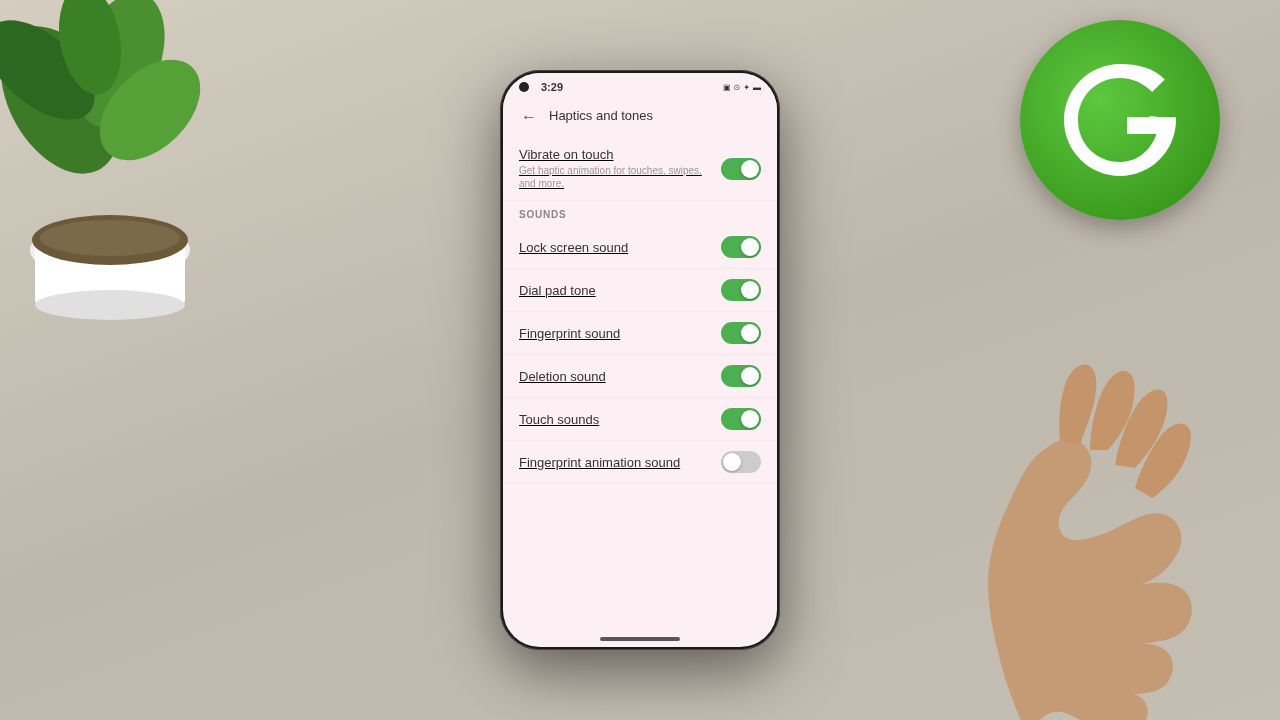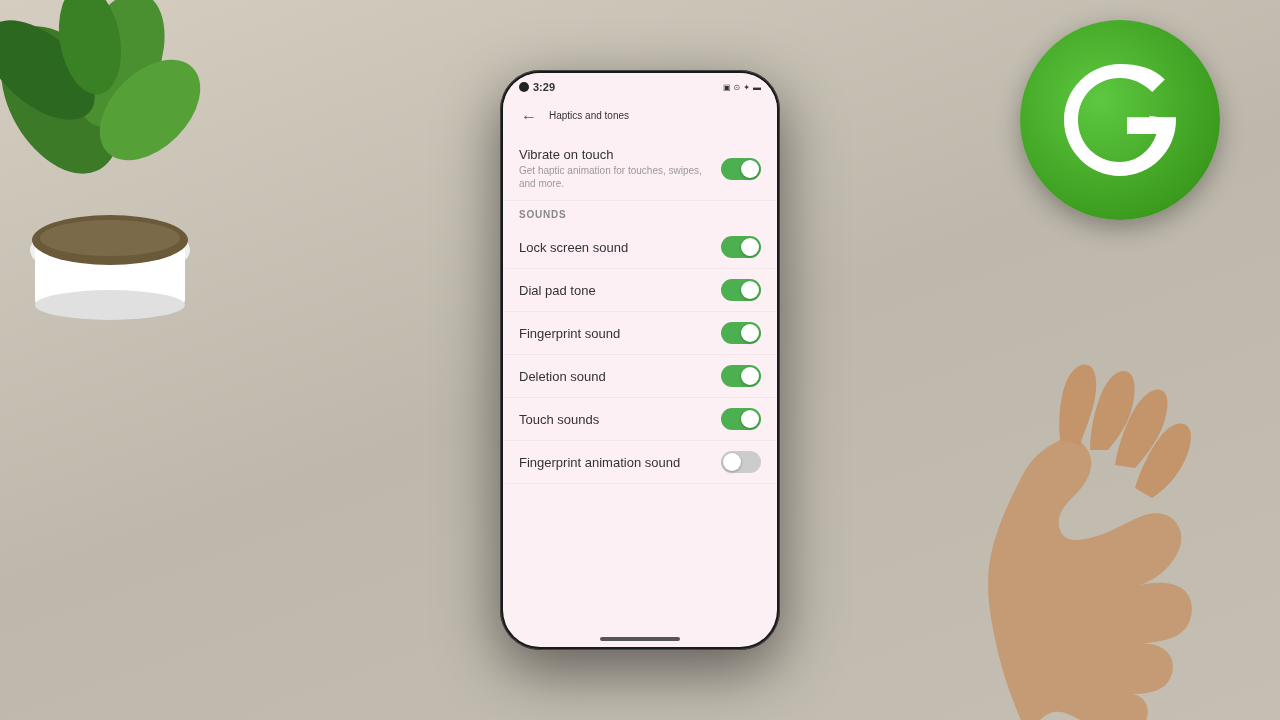--- a/index.html
+++ b/index.html
@@ -96,21 +96,21 @@
       background: #fdf0f5;
       flex-shrink: 0;
     }
 
     .status-time {
       font-size: 11px;
       font-weight: 600;
       color: #333;
       display: flex;
       align-items: center;
-      gap: 4px;
+      gap: 12px;
     }
 
     .status-time .camera-dot {
       width: 10px;
       height: 10px;
       background: #222;
       border-radius: 50%;
     }
 
     .status-icons {
@@ -139,21 +139,21 @@
       display: flex;
       align-items: center;
       justify-content: center;
       color: #555;
       font-size: 16px;
       cursor: pointer;
       margin-right: 10px;
     }
 
     .header-title {
-      font-size: 10px;
+      font-size: 13px;
       font-weight: 500;
       color: #333;
     }
 
     
     .settings-content {
       flex: 1;
       overflow-y: auto;
       padding: 0;
     }
@@ -166,20 +166,21 @@
       padding: 8px 16px 6px;
       text-transform: uppercase;
     }
 
     .setting-item {
       display: flex;
       align-items: center;
       justify-content: space-between;
       padding: 10px 16px;
       border-bottom: 1px solid rgba(0,0,0,0.04);
+      text-decoration: underline;
     }
 
     .setting-item-text {
       flex: 1;
     }
 
     .setting-item-title {
       font-size: 13px;
       color: #333;
       font-weight: 400;

